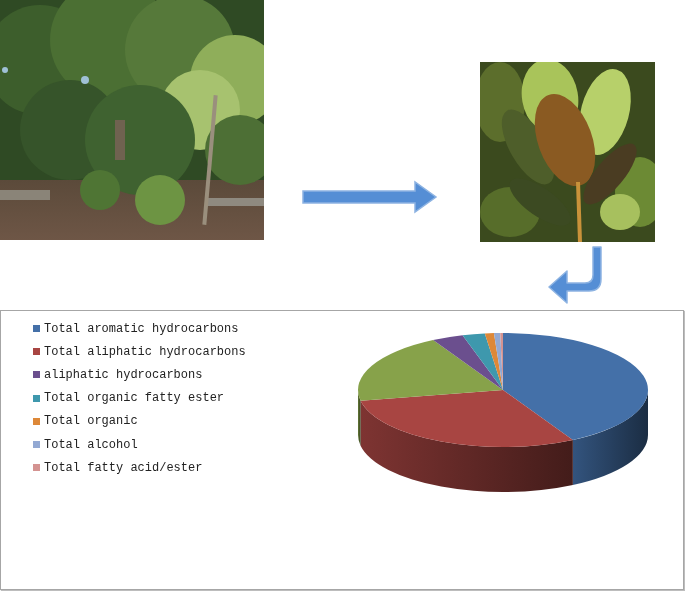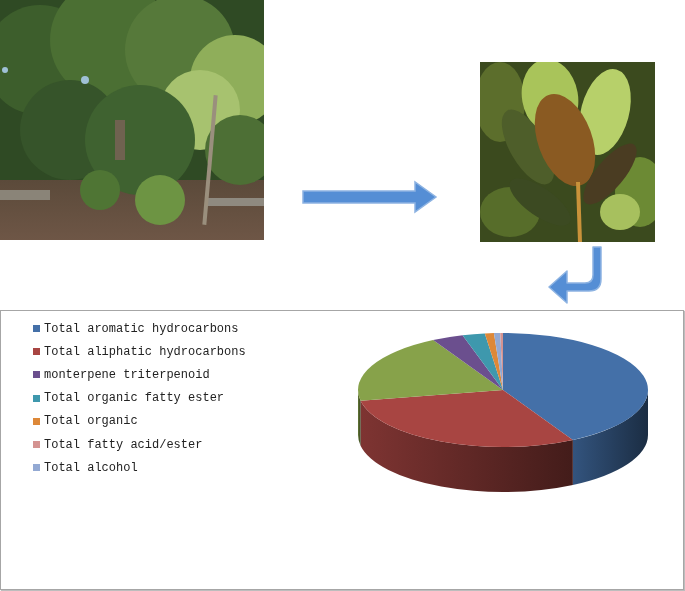--- a/index.html
+++ b/index.html
@@ -81,37 +81,37 @@
   <div class="legend-item">
       <span class="legend-swatch" style="background:#4470a8"></span>
       <span>Total aromatic hydrocarbons</span>
     </div>
   <div class="legend-item">
       <span class="legend-swatch" style="background:#a84542"></span>
       <span>Total aliphatic hydrocarbons</span>
     </div>
   <div class="legend-item">
       <span class="legend-swatch" style="background:#6b4f8e"></span>
-      <span>monterpene triterpenoid</span>
+      <span>aliphatic hydrocarbons</span>
     </div>
   <div class="legend-item">
       <span class="legend-swatch" style="background:#3e98ad"></span>
       <span>Total organic fatty ester</span>
     </div>
   <div class="legend-item">
       <span class="legend-swatch" style="background:#dd8838"></span>
       <span>Total organic</span>
     </div>
   <div class="legend-item">
+      <span class="legend-swatch" style="background:#93a9d3"></span>
+      <span>Total alcohol</span>
+    </div>
+  <div class="legend-item">
       <span class="legend-swatch" style="background:#d49391"></span>
       <span>Total fatty acid/ester</span>
-    </div>
-  <div class="legend-item">
-      <span class="legend-swatch" style="background:#93a9d3"></span>
-      <span>Total alcohol</span>
     </div>
 </div>
 
 <div id="pie">
   <svg id="pie-svg" width="310" height="185" viewBox="0 0 310 185">
       <defs>
         <linearGradient id="g0" x1="0" x2="1">
           <stop offset="0" stop-color="#33547e"></stop>
           <stop offset="1" stop-color="#1b2d43"></stop>
         </linearGradient>

